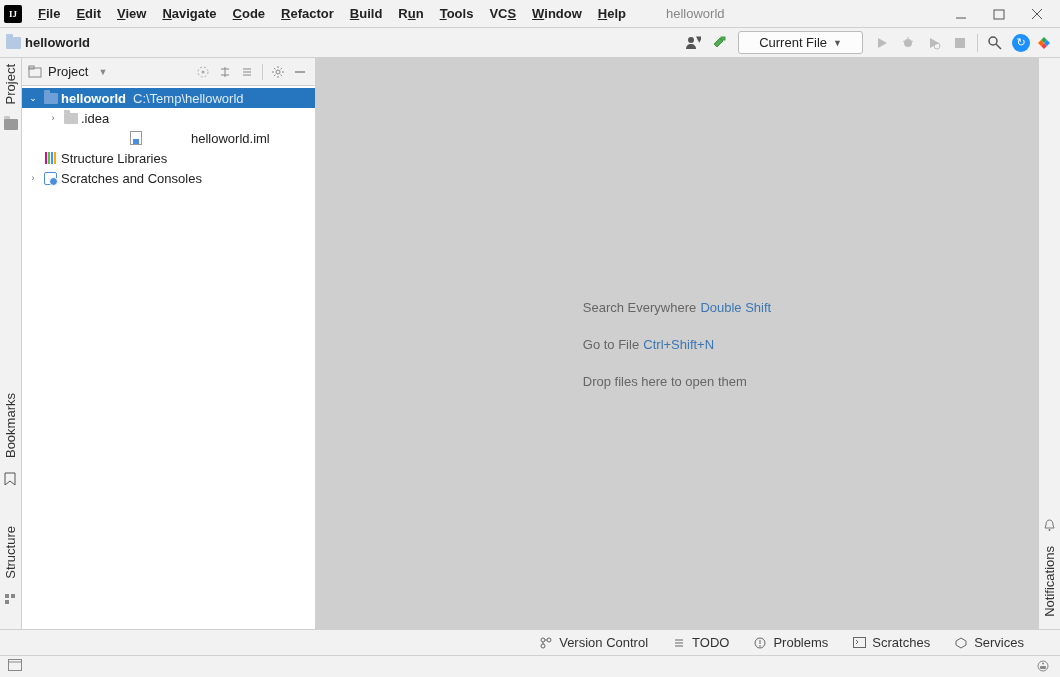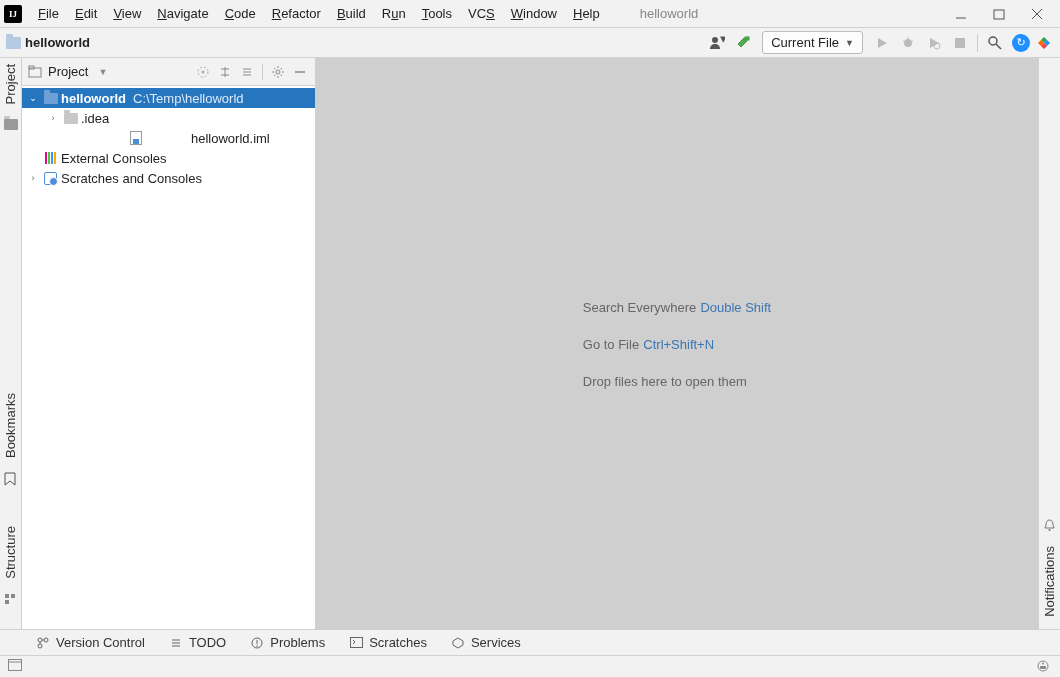--- a/index.html
+++ b/index.html
@@ -1,35 +1,35 @@
 <!DOCTYPE html>
 <html><head>
 <meta charset="utf-8">
 <style>
   * { box-sizing: border-box; margin: 0; padding: 0; font-family: -apple-system, "Segoe UI", Arial, sans-serif; font-size: 13px; }
   body { width: 1060px; height: 677px; background: #f2f2f2; display: flex; flex-direction: column; overflow: hidden; color: #222; }
   
   
   .menubar { height: 28px; background: #f2f2f2; border-bottom: 1px solid #d0d0d0; display: flex; align-items: center; padding: 0 4px; }
   .app-icon { width: 18px; height: 18px; background: #000; border-radius: 2px; margin-right: 8px; display:flex; align-items:center; justify-content:center; color:#fff; font-size:9px; font-weight:bold;font-family:Liberation Serif, serif; }
-  .menubar-item { padding: 4px 8px; cursor: default; }
+  .menubar-item { padding: 4px 8px; cursor: default; font-weight: bold; }
   .menubar-item u { text-decoration: underline; }
   .menubar-spacer { flex: 1; }
   .menubar-project { color: #888; margin-left: 32px; }
   .win-btn { width: 38px; height: 24px; display: flex; align-items: center; justify-content: center; }
   .win-btn svg { stroke: #555; fill: none; stroke-width: 1; }
   
   
   .navbar { height: 30px; background: #f2f2f2; border-bottom: 1px solid #d0d0d0; display: flex; align-items: center; padding: 0 6px; }
   .folder-icon { width:15px; height:12px; background:#b6c9e2; border-radius:1px; position:relative; margin-right:4px; }
   .folder-icon::before { content:''; position:absolute; top:-3px; left:0; width:7px; height:3px; background:#b6c9e2; border-radius:1px 1px 0 0; }
   .breadcrumb { font-weight: bold; }
   .navbar-spacer { flex:1; }
   .toolbar-icon { width:24px; height:22px; display:flex; align-items:center; justify-content:center; margin:0 1px; }
-  .dropdown-btn { border:1px solid #bbb; background:#fcfcfc; border-radius:3px; padding:3px 8px; display:flex; align-items:center; gap:6px; margin:0 6px; }
+  .dropdown-btn { border:1px solid #bbb; background:#fcfcfc; border-radius:3px; padding:3px 20px; display:flex; align-items:center; gap:6px; margin:0 6px; }
   .dropdown-btn .chev { font-size:9px; color:#555; }
   .green-hammer svg { stroke:#3c9c3c; fill:#3c9c3c; }
   .play svg { fill:#ccc; }
   .search-icn svg, .generic-icn svg { stroke:#555; fill:none; }
   .circle-blue { width:18px; height:18px; border-radius:50%; background:#1e90ff; display:flex; align-items:center; justify-content:center; color:#fff; font-size:11px; }
   .jb-icon { width:18px; height:18px; display:flex; align-items:center; justify-content:center; }
   
   
   .body { flex:1; display:flex; min-height:0; }
   .left-gutter, .right-gutter { width:22px; background:#f2f2f2; border-right:1px solid #d0d0d0; display:flex; flex-direction:column; align-items:center; padding-top:6px; gap:14px; }
@@ -54,21 +54,21 @@
   .indent1 { padding-left:24px; }
   .indent2 { padding-left:44px;gap:48px; }
   
   
   .editor { flex:1; background:#cfcfcf; display:flex; align-items:center; justify-content:center; }
   .tips { display:flex; flex-direction:column; gap:20px; color:#666; }
   .tips .row { font-size:15px; }
   .tips .short { color:#3c76b3;margin-top:20px; }
   
   
-  .tools { height:26px; background:#f2f2f2; border-top:1px solid #d0d0d0; display:flex; align-items:center; padding:0 36px; gap:24px; }
+  .tools { height:26px; background:#f2f2f2; border-top:1px solid #d0d0d0; display:flex; align-items:center; padding:0 36px; gap:24px;justify-content:flex-end; }
   .tool-item { display:flex; align-items:center; gap:6px; font-size:12px; color:#333; cursor:default; }
   .tool-item .ic { width:14px; height:14px; display:flex; align-items:center; justify-content:center; color:#666; }
   
   
   .status { height:22px; background:#f2f2f2; border-top:1px solid #d0d0d0; display:flex; align-items:center; padding:0 8px; }
   .status .sp { flex:1; }
   .status-icon { width:16px; height:16px; }
   
   .folder-gray { width:14px; height:11px; background:#c8c8c8; border-radius:1px; position:relative; display:inline-block; }
   .folder-gray::before { content:''; position:absolute; top:-3px; left:0; width:6px; height:3px; background:#c8c8c8; border-radius:1px 1px 0 0; }
@@ -279,21 +279,21 @@
       <div class="tree-row">
         <span class="tree-arrow"></span>
         <span class="tree-icon">
             <span class="lib-icon">
               <span style="background:#e08"></span>
               <span style="background:#4c4"></span>
               <span style="background:#39f"></span>
               <span style="background:#fa0"></span>
             </span>
           </span>
-        <span>External Consoles</span>
+        <span>Structure Libraries</span>
       </div>
       <div class="tree-row">
         <span class="tree-arrow">›</span>
         <span class="tree-icon">
             <span class="scratch-icon"></span>
           </span>
         <span>Scratches and Consoles</span>
       </div>
     </div>
   </div>

